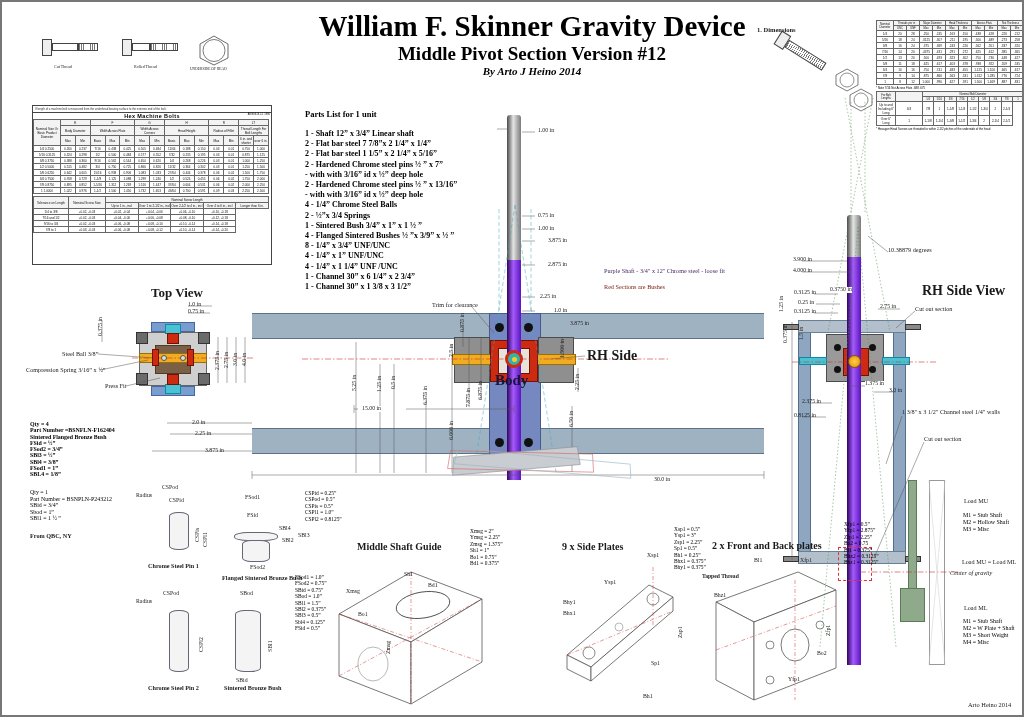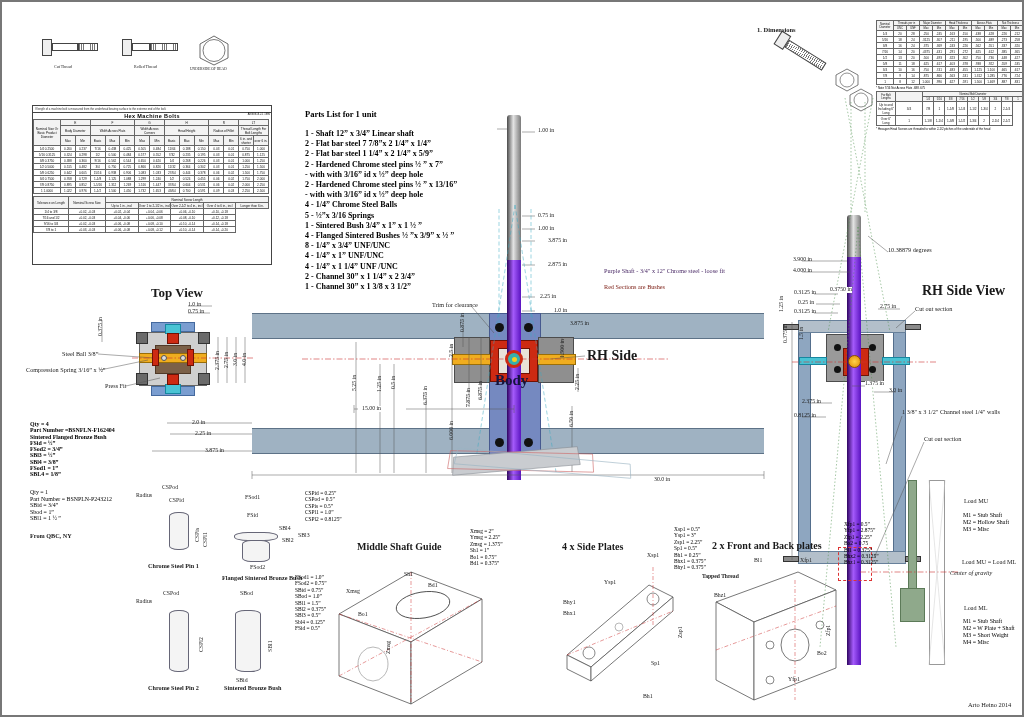--- a/index.html
+++ b/index.html
@@ -20,20 +20,23 @@
   .tt th{background:#f3f3f3}
   .tbox{position:absolute;overflow:hidden;z-index:12;background:#fff}
   svg.overlay{position:absolute;left:0;top:0;z-index:5;pointer-events:none}
 </style>
 </head>
 <body>
 
 <div id="canvas">
 
   <div class="abs" style="left:270px;top:8px;width:520px;text-align:center;z-index:12">
+    <div style="font-size:29px;font-weight:bold">William F. Skinner Gravity Device</div>
+    <div style="font-size:19px;font-weight:bold">Middle Pivot Section Version #12</div>
+    <div style="font-size:11px;font-weight:bold;font-style:italic">By Arto J Heino 2014</div>
   </div>
 
   <div class="shape" style="left:40px;top:37px;width:10px;height:17px;background:#efefef;border:0.5px solid #444"></div>
   <div class="shape" style="left:50px;top:41px;width:26px;height:8px;background:#fff;border:0.5px solid #444"></div>
   <div class="shape" style="left:76px;top:41px;width:20px;height:8px;border:0.5px solid #444;background:repeating-linear-gradient(90deg,#777 0,#777 .7px,#fff .7px,#fff 2.2px)"></div>
   <span class="dim" style="left:52px;top:63px;font-size:4px">Cut Thread</span>
 
   <div class="shape" style="left:120px;top:37px;width:10px;height:17px;background:#efefef;border:0.5px solid #444"></div>
   <div class="shape" style="left:130px;top:41px;width:18px;height:8px;background:#fff;border:0.5px solid #444"></div>
   <div class="shape" style="left:148px;top:41px;width:28px;height:8px;border:0.5px solid #444;background:repeating-linear-gradient(90deg,#777 0,#777 .7px,#fff .7px,#fff 2.2px)"></div>
@@ -276,33 +279,33 @@
           </tr>
         </tbody>
     </table>
   </div>
 
   <div class="abs" style="left:303px;top:107px;z-index:12">
     <div style="font:bold 8.5px 'Liberation Serif',serif;margin-bottom:10px">Parts List for 1 unit</div>
     <div class="vlist" style="position:static;font:bold 8px 'Liberation Serif',serif;line-height:10.2px">
         <div>1 - Shaft 12” x 3/4” Linear shaft</div>
         <div>2 - Flat bar steel 7 7/8”x 2 1/4” x 1/4”</div>
-        <div>2 - Flat bar steel 1 1/4” x 2 1/4” x 5/9”</div>
+        <div>2 - Flat bar steel 1 1/5” x 2 1/4” x 5/16”</div>
         <div>2 - Hardened Chrome steel pins ½ ” x 7”</div>
         <div>  -  with with 3/16” id x ½” deep hole</div>
         <div>2 - Hardened Chrome steel pins ½ ” x 13/16”</div>
         <div>  -  with with 3/16” id x ½” deep hole</div>
         <div>4 - 1/4” Chrome Steel Balls</div>
-        <div>5 - ½”x 3/16 Springs</div>
+        <div>2 - ½”x 3/4 Springs</div>
         <div>1 - Sintered Bush 3/4” x 1” x 1 ½ ”</div>
         <div>4 - Flanged Sintered Bushes ½ ”x 3/9” x ½ ”</div>
         <div>8 - 1/4” x 3/4” UNF/UNC</div>
         <div>4 - 1/4” x 1” UNF/UNC</div>
         <div>4 - 1/4” x 1 1/4” UNF /UNC</div>
-        <div>2 - Channel 30” x 1 1/4” x 2 3/4”</div>
+        <div>1 - Channel 30” x 6 1/4” x 2 3/4”</div>
         <div>1 - Channel 30” x 1 3/8 x 3 1/2”</div>
       </div>
   </div>
 
   <span class="anno b" style="left:755px;top:24px;font-size:6.5px">1. Dimensions</span>
   <div class="abs" style="left:772px;top:40px;transform:rotate(32deg);z-index:4">
     <div style="width:9px;height:14px;background:#eee;border:0.5px solid #444;display:inline-block;vertical-align:middle"></div><div style="width:42px;height:7px;border:0.5px solid #444;display:inline-block;vertical-align:middle;background:repeating-linear-gradient(90deg,#777 0,#777 .7px,#fff .7px,#fff 2.2px)"></div>
   </div>
   <svg class="abs" style="left:832px;top:66px;z-index:4" width="26" height="24">
     <polygon points="13,1 24,7 24,17 13,23 2,17 2,7" fill="#fff" stroke="#444" stroke-width="0.7"></polygon>
@@ -771,21 +774,21 @@
       <div>Sh1 = 1”</div>
       <div>Bo1 = 0.75”</div>
       <div>Bd1 = 0.375”</div>
     </div>
   <span class="dim" style="left:402px;top:570px">Sh1</span>
   <span class="dim" style="left:426px;top:581px">Bd1</span>
   <span class="dim" style="left:344px;top:587px">Xmsg</span>
   <span class="dim r" style="left:384px;top:652px">Zmsg</span>
   <span class="dim" style="left:356px;top:610px">Bo1</span>
 
-  <span class="vtitle" style="left:560px;top:539px;font-size:10px">4 x Side Plates</span>
+  <span class="vtitle" style="left:560px;top:539px;font-size:10px">9 x Side Plates</span>
   <div class="vlist" style="left:672px;top:524px;font:5.4px 'Liberation Serif',serif;line-height:6.4px">
       <div>Xsp1 = 0.5”</div>
       <div>Ysp1 = 3”</div>
       <div>Zsp1 = 2.25”</div>
       <div>Sp1 = 0.5”</div>
       <div>Bh1 = 0.25”</div>
       <div>Bhx1 = 0.375”</div>
       <div>Bhy1 = 0.375”</div>
     </div>
   <span class="dim" style="left:602px;top:578px">Ysp1</span>

